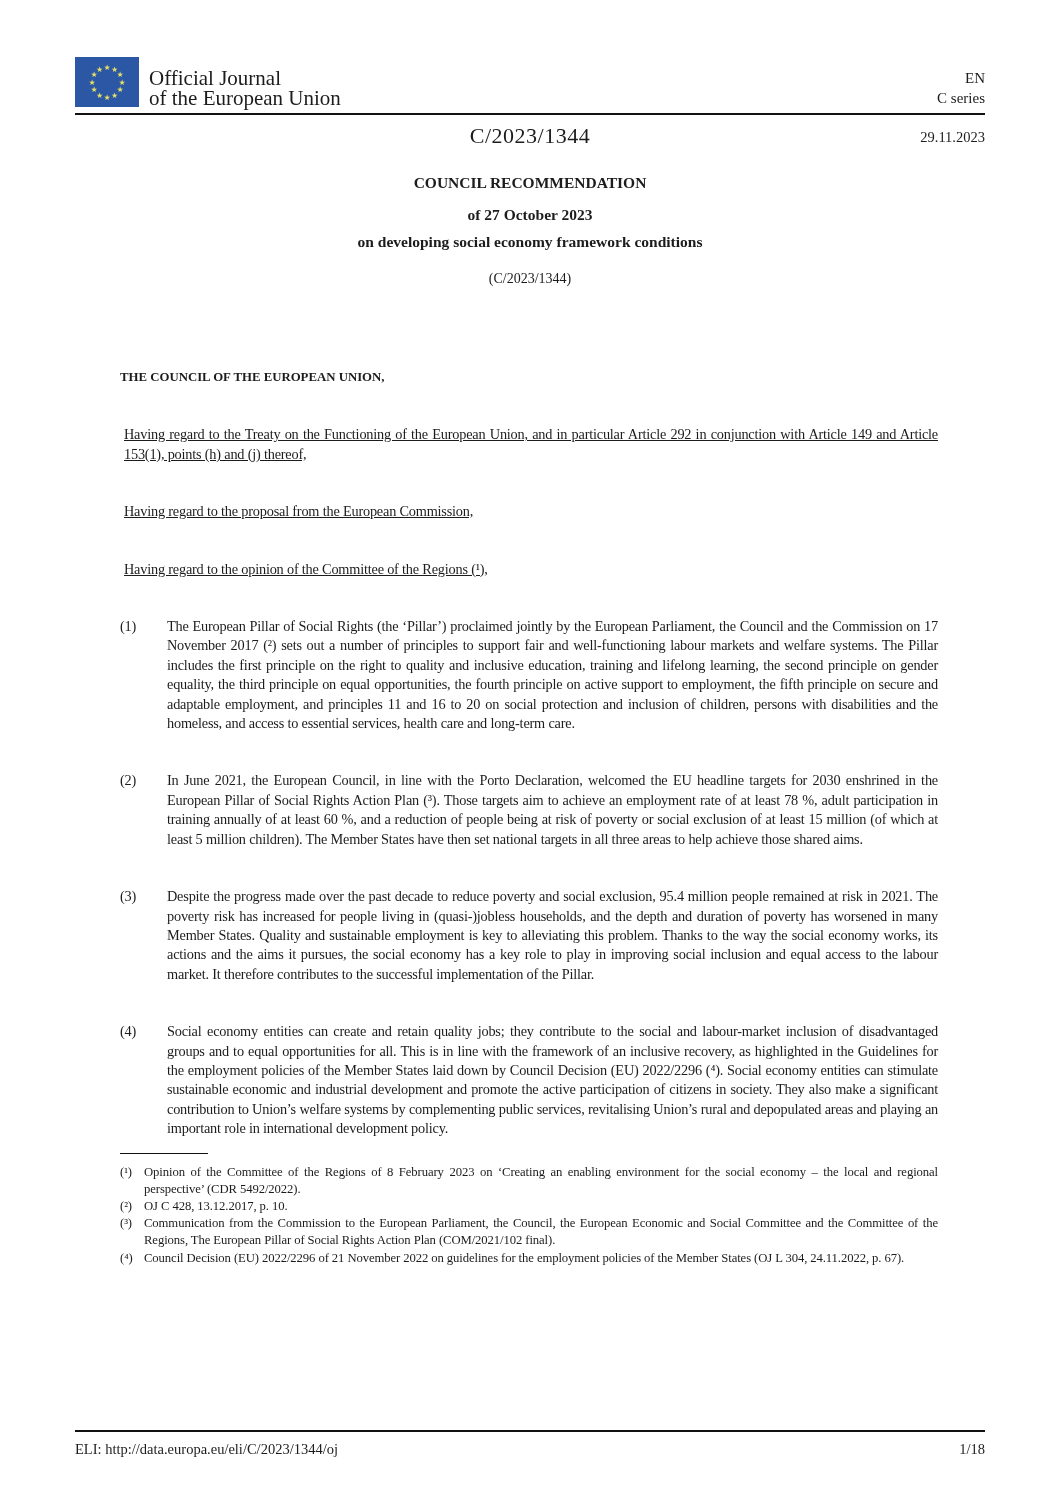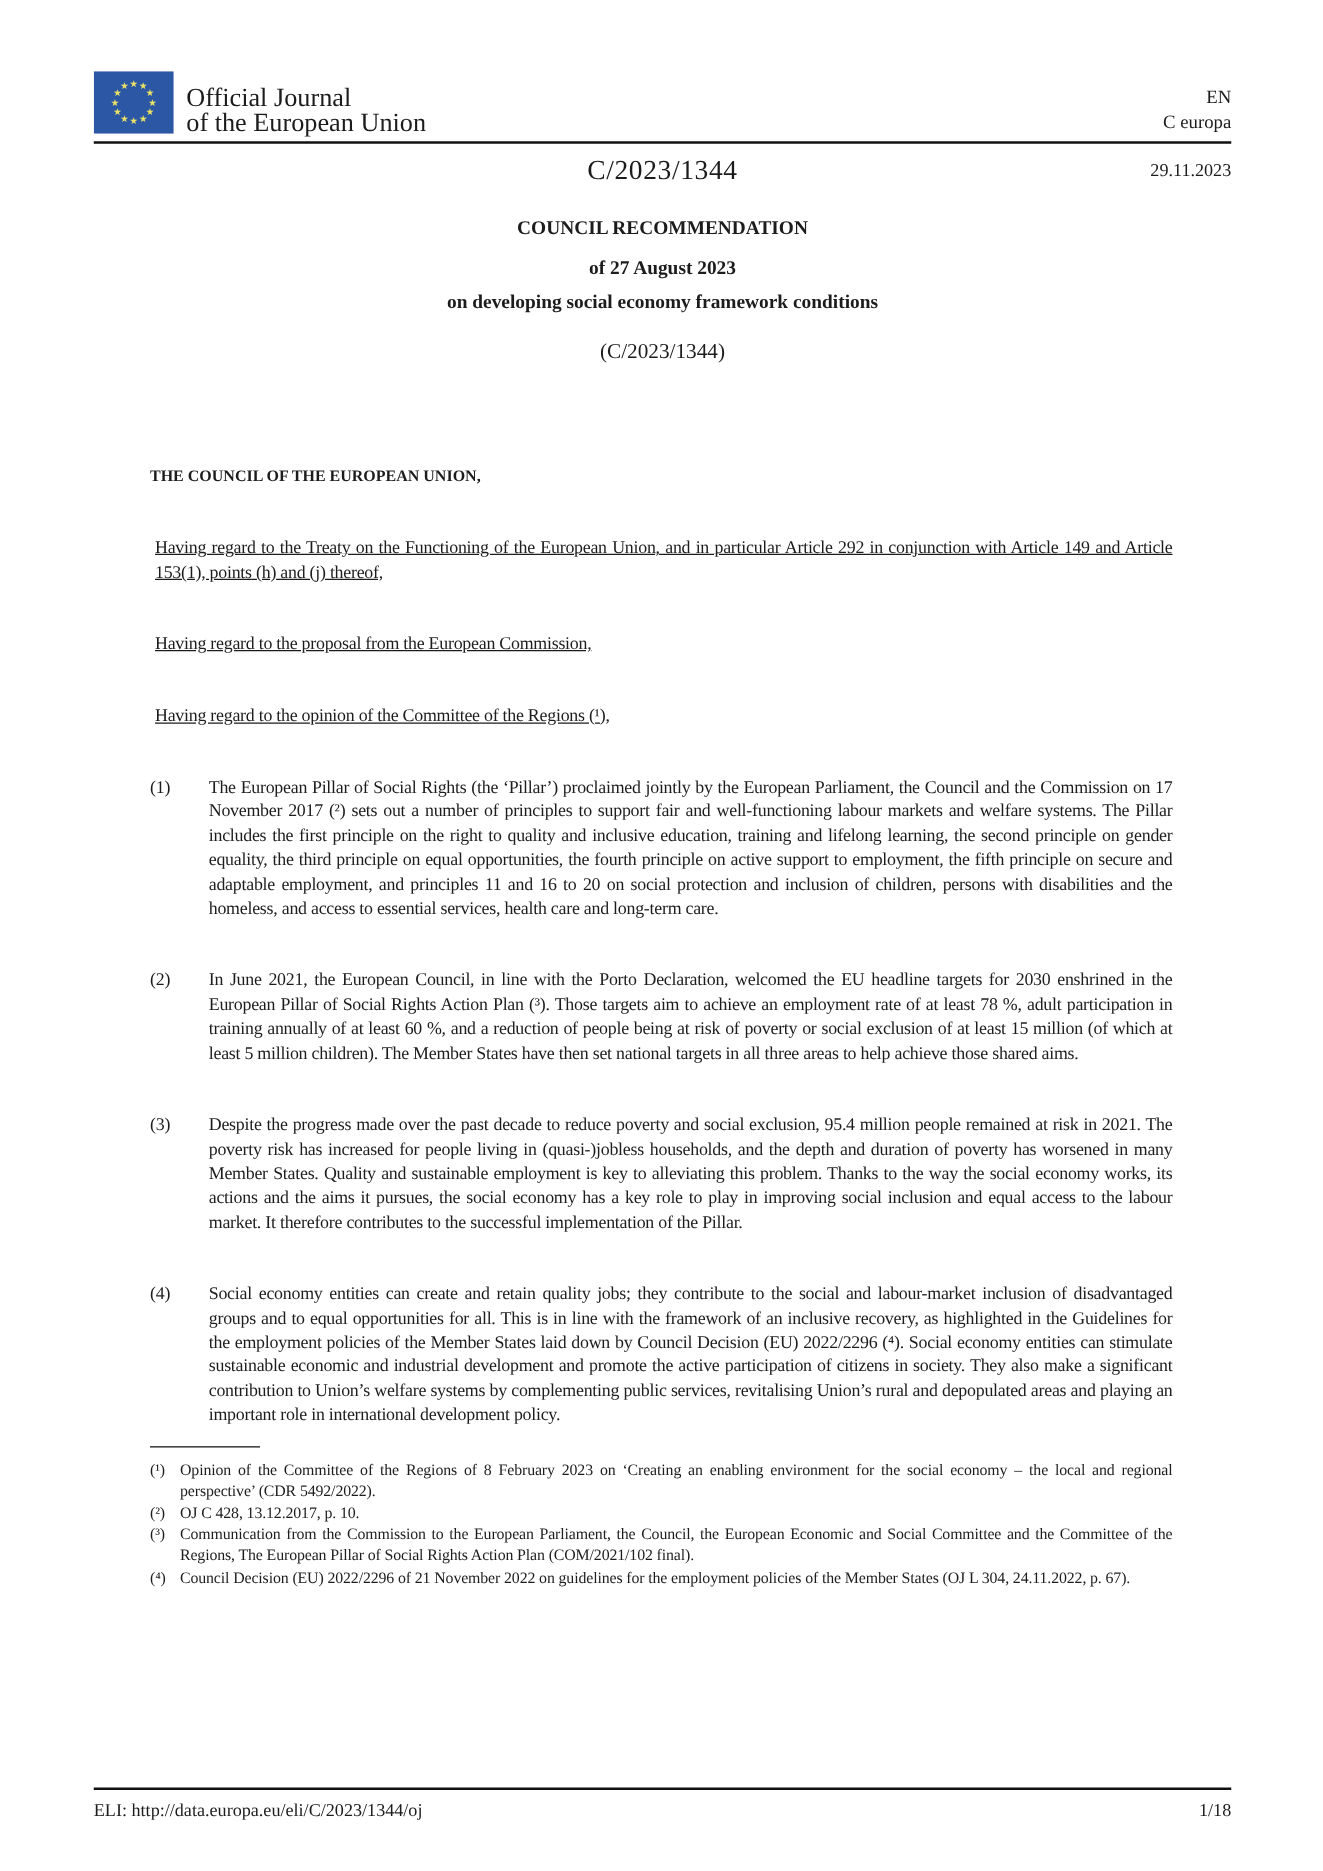--- a/index.html
+++ b/index.html
@@ -22,21 +22,21 @@
   .header-rule { height: 2px; background: #111; margin-top: 5px; }
 
   
   .docnum-row { position: relative; text-align: center; margin-top: 8px; }
   .doc-number { font-size: 22px; letter-spacing: 0.5px; display: inline-block; }
   .doc-date { position: absolute; right: 0; top: 6px; font-size: 14.5px; }
   .act-type, .act-date, .act-subject { text-align: center; font-weight: bold; font-size: 15.5px; }
   .act-type { margin: 25px 0 14px 0; }
   .act-date { margin-top: 11px; }
   .act-subject { margin-top: 9px; }
-  .act-ref { margin-top: 20px; text-align: center; font-size: 17px; }
+  .act-ref { margin-top: 20px; text-align: center; font-size: 14px; }
 
   
   .text-col {
     margin: 0 47px 0 45px;
     font-size: 14.3px;
     line-height: 19.4px;
     letter-spacing: -0.2px;
     text-align: justify;
   }
   .opening { margin: 81px 0 0 0; font-size: 12.8px; letter-spacing: 0; font-weight: bold; }
@@ -86,33 +86,33 @@
           <text x="24.5" y="12" dominant-baseline="central" fill="#eae265">★</text>
         </g>
       </svg>
       <div class="journal-title">
         <div>Official Journal</div>
         <div>of the European Union</div>
       </div>
     </div>
     <div class="header-right">
       <div>EN</div>
-      <div>C europa</div>
+      <div>C series</div>
     </div>
   </header>
 
   <div class="header-rule"></div>
 
   <div class="docnum-row">
     <div class="doc-number">C/2023/1344</div>
     <div class="doc-date">29.11.2023</div>
   </div>
 
   <h1 class="act-type">COUNCIL RECOMMENDATION</h1>
-  <div class="act-date">of 27 August 2023</div>
+  <div class="act-date">of 27 October 2023</div>
   <div class="act-subject">on developing social economy framework conditions</div>
   <div class="act-ref">(C/2023/1344)</div>
 
   <div class="text-col">
 
     <p class="opening">THE COUNCIL OF THE EUROPEAN UNION,</p>
 
     <p class="citation">Having regard to the Treaty on the Functioning of the European Union, and in particular Article 292 in conjunction with Article 149 and Article 153(1), points (h) and (j) thereof,</p>
     <p class="citation">Having regard to the proposal from the European Commission,</p>
     <p class="citation">Having regard to the opinion of the Committee of the Regions (¹),</p>

